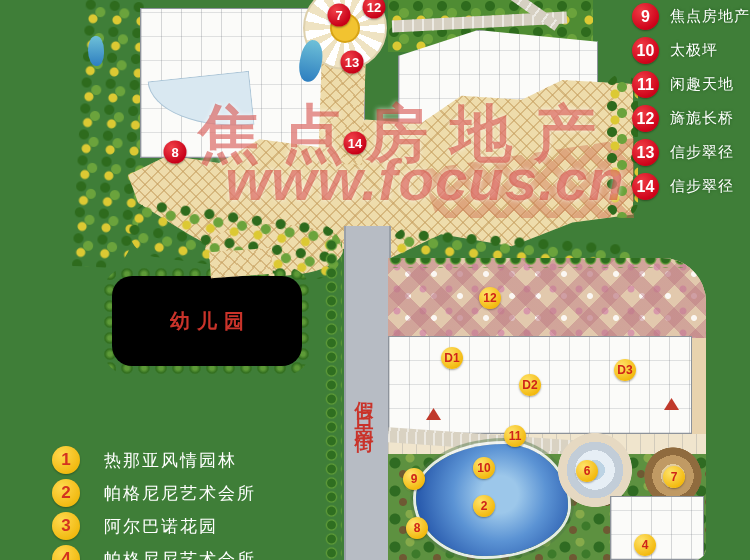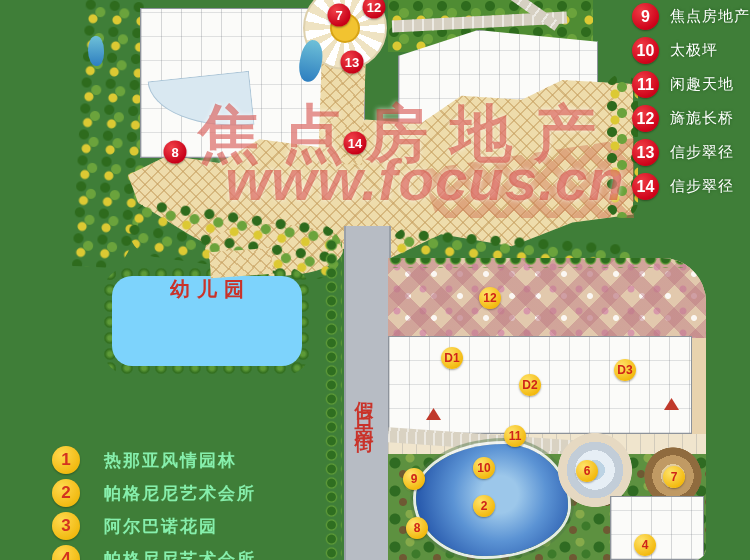--- a/index.html
+++ b/index.html
@@ -73,22 +73,22 @@
   .kg{left:102px;top:266px;width:210px;height:110px;}
   .kg-trees{position:absolute;inset:0;border-radius:30px;
       background-image:
         radial-gradient(circle at 8px 8px, #5d9a37 2px, #336f1f 5px, transparent 6.5px),
         radial-gradient(circle at 8px 8px, #5d9a37 2px, #336f1f 5px, transparent 6.5px),
         radial-gradient(circle at 8px 8px, #5d9a37 2px, #336f1f 5px, transparent 6.5px),
         radial-gradient(circle at 8px 8px, #5d9a37 2px, #336f1f 5px, transparent 6.5px);
       background-size:17px 16px;
       background-repeat:repeat-x,repeat-x,repeat-y,repeat-y;
       background-position:0 0,0 100%,0 0,100% 0;}
-  .kg-sand{position:absolute;inset:10px;background:#7dd3fc;border-radius:20px;
-      display:flex;align-items:flex-start;justify-content:center;}
+  .kg-sand{position:absolute;inset:10px;background:#000000;border-radius:20px;
+      display:flex;align-items:center;justify-content:center;}
   .kg-label{color:#c9332a;font-size:20px;font-weight:bold;letter-spacing:7px;text-indent:7px;}
   .kg-path{left:210px;top:250px;width:62px;height:26px;transform:rotate(-4deg);}
 
   
   .road{left:344px;top:226px;width:47px;height:334px;background:#b7bcc4;
       border-left:2px solid #99a0a9;border-right:2px solid #99a0a9;box-sizing:border-box;}
   .road-trees{left:324px;top:238px;width:18px;height:322px;}
   .street-label{left:351px;top:386px;writing-mode:vertical-rl;text-orientation:upright;
       color:#c9332a;font-size:19px;font-weight:bold;letter-spacing:11px;}
 
@@ -154,21 +154,21 @@
       color:#fff;font-weight:bold;font-size:16px;display:flex;align-items:center;justify-content:center;
       box-shadow:0 1px 2px rgba(0,0,0,.35);}
   .lr-label{color:#fff;font-size:15px;letter-spacing:1px;text-shadow:0 0 3px rgba(0,60,0,.6);white-space:nowrap;}
 
   .legend-bl{position:absolute;left:52px;top:446px;display:flex;flex-direction:column;gap:5px;}
   .bl-item{display:flex;align-items:center;gap:24px;height:28px;}
   .bl-num{width:28px;height:28px;border-radius:50%;flex:0 0 28px;
       background:radial-gradient(circle at 35% 30%, #ffd94e, #f0b70c 78%);
       color:#d3321f;font-weight:bold;font-size:17px;display:flex;align-items:center;justify-content:center;
       box-shadow:0 1px 2px rgba(0,0,0,.3);}
-  .bl-label{color:#86efac;font-size:17px;font-weight:bold;letter-spacing:2px;white-space:nowrap;text-align:right;}
+  .bl-label{color:#ffffff;font-size:17px;font-weight:normal;letter-spacing:2px;white-space:nowrap;text-align:right;}
 </style>
 </head>
 <body>
 
 <div class="canvas">
 
   <div class="abs dots tl-trees"></div>
   <div class="abs bldg bldgA"></div>
   <div class="abs poolA"></div>
   <div class="abs dots top-garden"></div>

